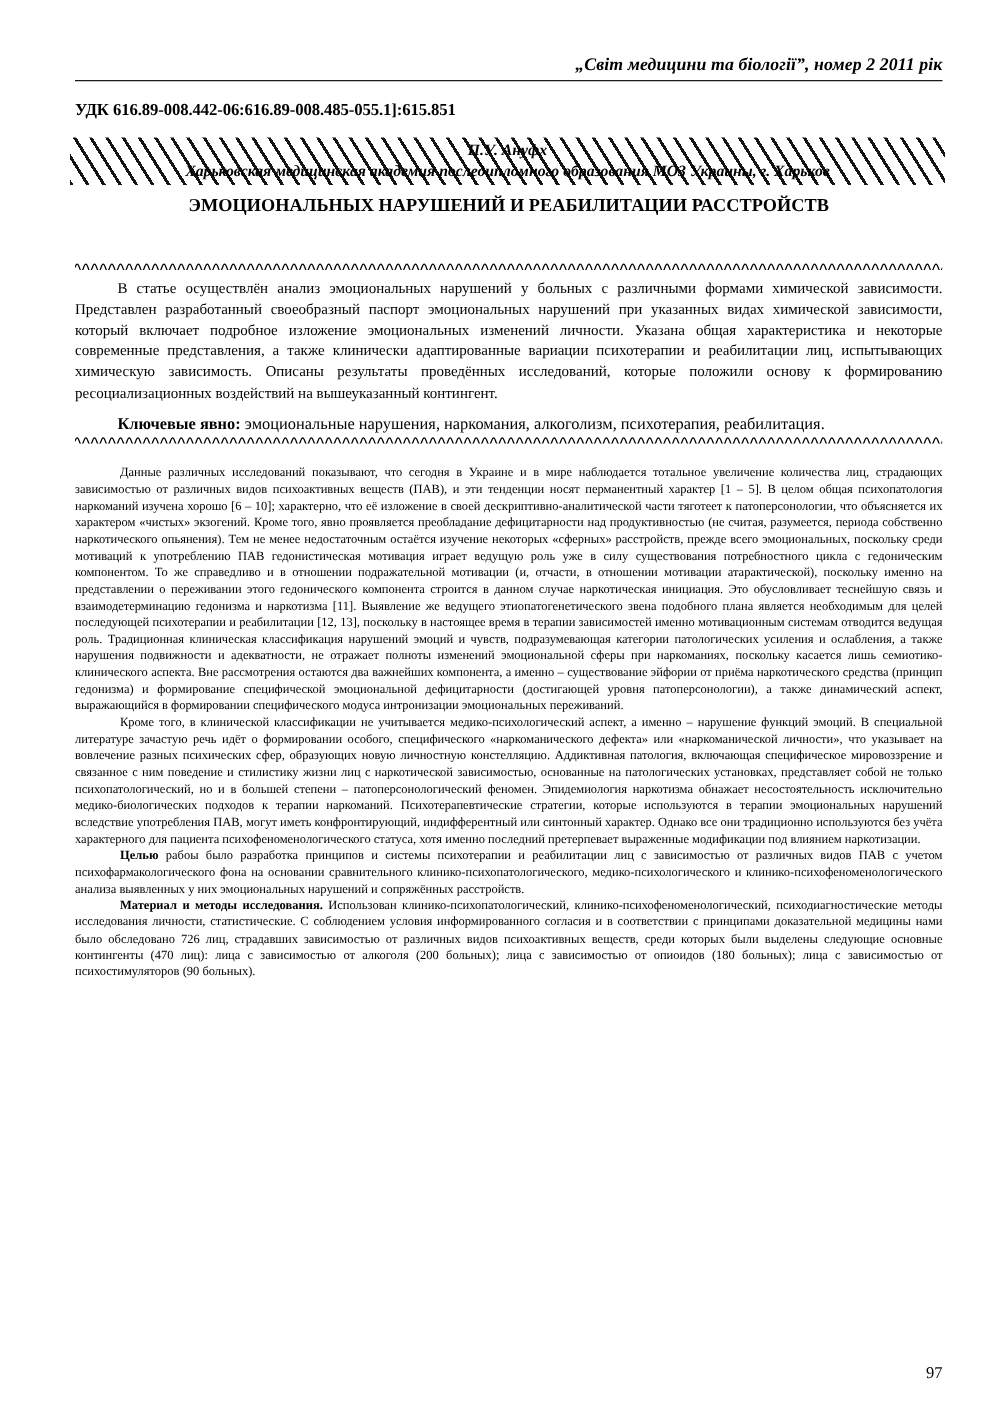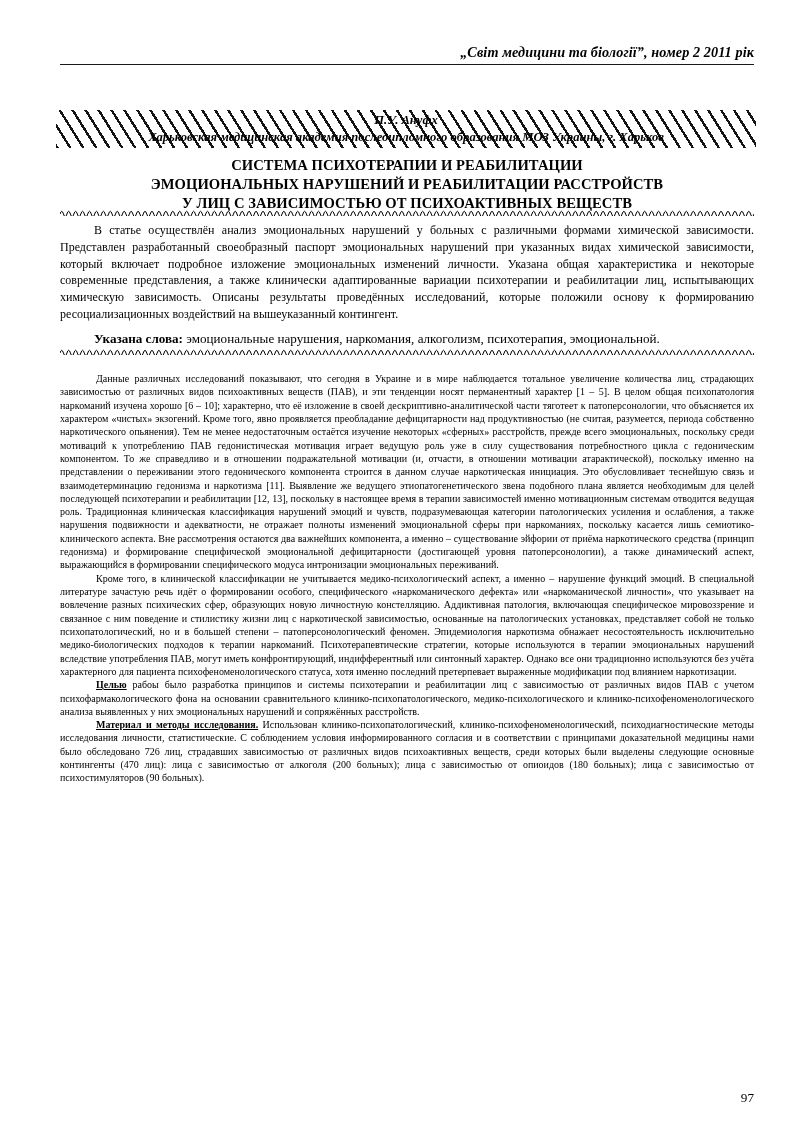--- a/index.html
+++ b/index.html
@@ -135,62 +135,61 @@
     top: 372px;
     font-size: 10px;
     line-height: 1.332;
     text-align: justify;
   }
   .body-text p {
     margin: 0;
     text-indent: 36px;
     text-align: justify;
   }
-  .body-text p b { font-weight: bold; text-decoration: underline; }
+  .body-text p b { font-weight: bold; }
 
   
   .folio {
     position: absolute;
     right: 46px;
     top: 1090px;
     font-size: 13.2px;
     text-align: right;
   }
 </style>
 </head>
 <body>
 
 <div class="page">
 
   <div class="running-head">„Світ медицини та біології”, номер 2 2011 рік</div>
 
+  <div class="udc">УДК 616.89-008.442-06:616.89-008.485-055.1]:615.851</div>
 
   <div class="author-block">
     <div class="author-name">П.У. Ануфх</div>
     <div class="author-affil">Харьковская медицинская академия последипломного образования МОЗ Украины, г. Харьков</div>
     <div class="hatch"></div>
   </div>
 
   <div class="article-title">
-    <div>СИСТЕМА ПСИХОТЕРАПИИ И РЕАБИЛИТАЦИИ</div>
     <div>ЭМОЦИОНАЛЬНЫХ НАРУШЕНИЙ И РЕАБИЛИТАЦИИ РАССТРОЙСТВ</div>
-    <div>У ЛИЦ С ЗАВИСИМОСТЬЮ ОТ ПСИХОАКТИВНЫХ ВЕЩЕСТВ</div>
   </div>
 
   <div class="wavy wavy-top">
     <svg viewBox="0 0 700 8" preserveAspectRatio="none" aria-hidden="true">
       <path d="M0,6 Q1.75,0.5 3.5,6 T7,6 T10.5,6 T14,6 T17.5,6 T21,6 T24.5,6 T28,6 T31.5,6 T35,6 T38.5,6 T42,6 T45.5,6 T49,6 T52.5,6 T56,6 T59.5,6 T63,6 T66.5,6 T70,6 T73.5,6 T77,6 T80.5,6 T84,6 T87.5,6 T91,6 T94.5,6 T98,6 T101.5,6 T105,6 T108.5,6 T112,6 T115.5,6 T119,6 T122.5,6 T126,6 T129.5,6 T133,6 T136.5,6 T140,6 T143.5,6 T147,6 T150.5,6 T154,6 T157.5,6 T161,6 T164.5,6 T168,6 T171.5,6 T175,6 T178.5,6 T182,6 T185.5,6 T189,6 T192.5,6 T196,6 T199.5,6 T203,6 T206.5,6 T210,6 T213.5,6 T217,6 T220.5,6 T224,6 T227.5,6 T231,6 T234.5,6 T238,6 T241.5,6 T245,6 T248.5,6 T252,6 T255.5,6 T259,6 T262.5,6 T266,6 T269.5,6 T273,6 T276.5,6 T280,6 T283.5,6 T287,6 T290.5,6 T294,6 T297.5,6 T301,6 T304.5,6 T308,6 T311.5,6 T315,6 T318.5,6 T322,6 T325.5,6 T329,6 T332.5,6 T336,6 T339.5,6 T343,6 T346.5,6 T350,6 T353.5,6 T357,6 T360.5,6 T364,6 T367.5,6 T371,6 T374.5,6 T378,6 T381.5,6 T385,6 T388.5,6 T392,6 T395.5,6 T399,6 T402.5,6 T406,6 T409.5,6 T413,6 T416.5,6 T420,6 T423.5,6 T427,6 T430.5,6 T434,6 T437.5,6 T441,6 T444.5,6 T448,6 T451.5,6 T455,6 T458.5,6 T462,6 T465.5,6 T469,6 T472.5,6 T476,6 T479.5,6 T483,6 T486.5,6 T490,6 T493.5,6 T497,6 T500.5,6 T504,6 T507.5,6 T511,6 T514.5,6 T518,6 T521.5,6 T525,6 T528.5,6 T532,6 T535.5,6 T539,6 T542.5,6 T546,6 T549.5,6 T553,6 T556.5,6 T560,6 T563.5,6 T567,6 T570.5,6 T574,6 T577.5,6 T581,6 T584.5,6 T588,6 T591.5,6 T595,6 T598.5,6 T602,6 T605.5,6 T609,6 T612.5,6 T616,6 T619.5,6 T623,6 T626.5,6 T630,6 T633.5,6 T637,6 T640.5,6 T644,6 T647.5,6 T651,6 T654.5,6 T658,6 T661.5,6 T665,6 T668.5,6 T672,6 T675.5,6 T679,6 T682.5,6 T686,6 T689.5,6 T693,6 T696.5,6 T700,6" fill="none" stroke="#000" stroke-width="1"></path>
     </svg>
   </div>
 
   <div class="abstract">В статье осуществлён анализ эмоциональных нарушений у больных с различными формами химической зависимости. Представлен разработанный своеобразный паспорт эмоциональных нарушений при указанных видах химической зависимости, который включает подробное изложение эмоциональных изменений личности. Указана общая характеристика и некоторые современные представления, а также клинически адаптированные вариации психотерапии и реабилитации лиц, испытывающих химическую зависимость. Описаны результаты проведённых исследований, которые положили основу к формированию ресоциализационных воздействий на вышеуказанный контингент.</div>
 
   <div class="keywords">
-    <b>Указана слова:</b>
-    <span>эмоциональные нарушения, наркомания, алкоголизм, психотерапия, эмоциональной.</span>
+    <b>Ключевые явно:</b>
+    <span>эмоциональные нарушения, наркомания, алкоголизм, психотерапия, реабилитация.</span>
   </div>
 
   <div class="wavy wavy-bottom">
     <svg viewBox="0 0 700 8" preserveAspectRatio="none" aria-hidden="true">
       <use href="#none"></use>
       <path d="M0,6 Q1.75,0.5 3.5,6 T7,6 T10.5,6 T14,6 T17.5,6 T21,6 T24.5,6 T28,6 T31.5,6 T35,6 T38.5,6 T42,6 T45.5,6 T49,6 T52.5,6 T56,6 T59.5,6 T63,6 T66.5,6 T70,6 T73.5,6 T77,6 T80.5,6 T84,6 T87.5,6 T91,6 T94.5,6 T98,6 T101.5,6 T105,6 T108.5,6 T112,6 T115.5,6 T119,6 T122.5,6 T126,6 T129.5,6 T133,6 T136.5,6 T140,6 T143.5,6 T147,6 T150.5,6 T154,6 T157.5,6 T161,6 T164.5,6 T168,6 T171.5,6 T175,6 T178.5,6 T182,6 T185.5,6 T189,6 T192.5,6 T196,6 T199.5,6 T203,6 T206.5,6 T210,6 T213.5,6 T217,6 T220.5,6 T224,6 T227.5,6 T231,6 T234.5,6 T238,6 T241.5,6 T245,6 T248.5,6 T252,6 T255.5,6 T259,6 T262.5,6 T266,6 T269.5,6 T273,6 T276.5,6 T280,6 T283.5,6 T287,6 T290.5,6 T294,6 T297.5,6 T301,6 T304.5,6 T308,6 T311.5,6 T315,6 T318.5,6 T322,6 T325.5,6 T329,6 T332.5,6 T336,6 T339.5,6 T343,6 T346.5,6 T350,6 T353.5,6 T357,6 T360.5,6 T364,6 T367.5,6 T371,6 T374.5,6 T378,6 T381.5,6 T385,6 T388.5,6 T392,6 T395.5,6 T399,6 T402.5,6 T406,6 T409.5,6 T413,6 T416.5,6 T420,6 T423.5,6 T427,6 T430.5,6 T434,6 T437.5,6 T441,6 T444.5,6 T448,6 T451.5,6 T455,6 T458.5,6 T462,6 T465.5,6 T469,6 T472.5,6 T476,6 T479.5,6 T483,6 T486.5,6 T490,6 T493.5,6 T497,6 T500.5,6 T504,6 T507.5,6 T511,6 T514.5,6 T518,6 T521.5,6 T525,6 T528.5,6 T532,6 T535.5,6 T539,6 T542.5,6 T546,6 T549.5,6 T553,6 T556.5,6 T560,6 T563.5,6 T567,6 T570.5,6 T574,6 T577.5,6 T581,6 T584.5,6 T588,6 T591.5,6 T595,6 T598.5,6 T602,6 T605.5,6 T609,6 T612.5,6 T616,6 T619.5,6 T623,6 T626.5,6 T630,6 T633.5,6 T637,6 T640.5,6 T644,6 T647.5,6 T651,6 T654.5,6 T658,6 T661.5,6 T665,6 T668.5,6 T672,6 T675.5,6 T679,6 T682.5,6 T686,6 T689.5,6 T693,6 T696.5,6 T700,6" fill="none" stroke="#000" stroke-width="1"></path>
     </svg>
   </div>
 
   <div class="body-text">

